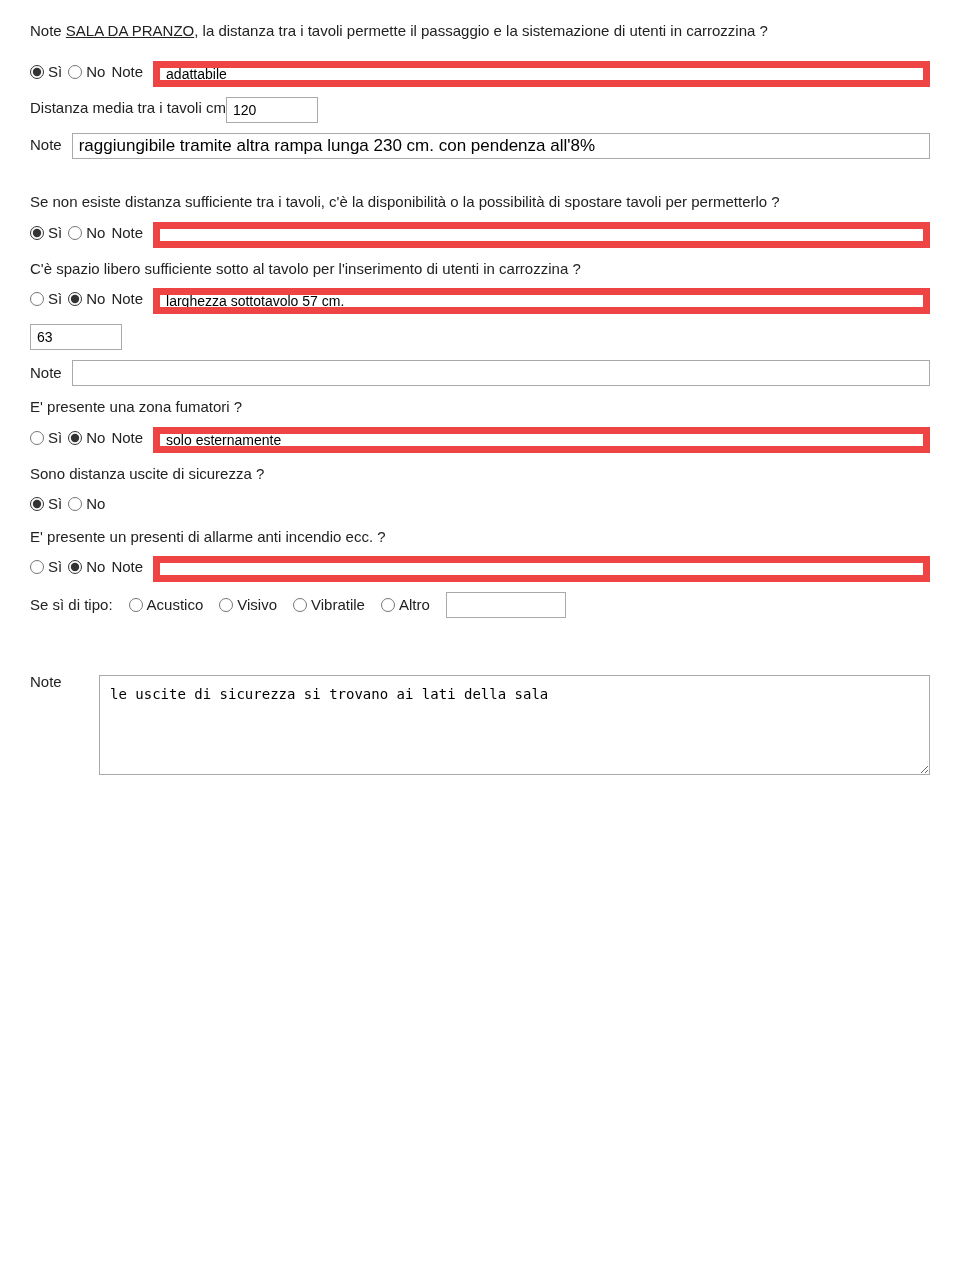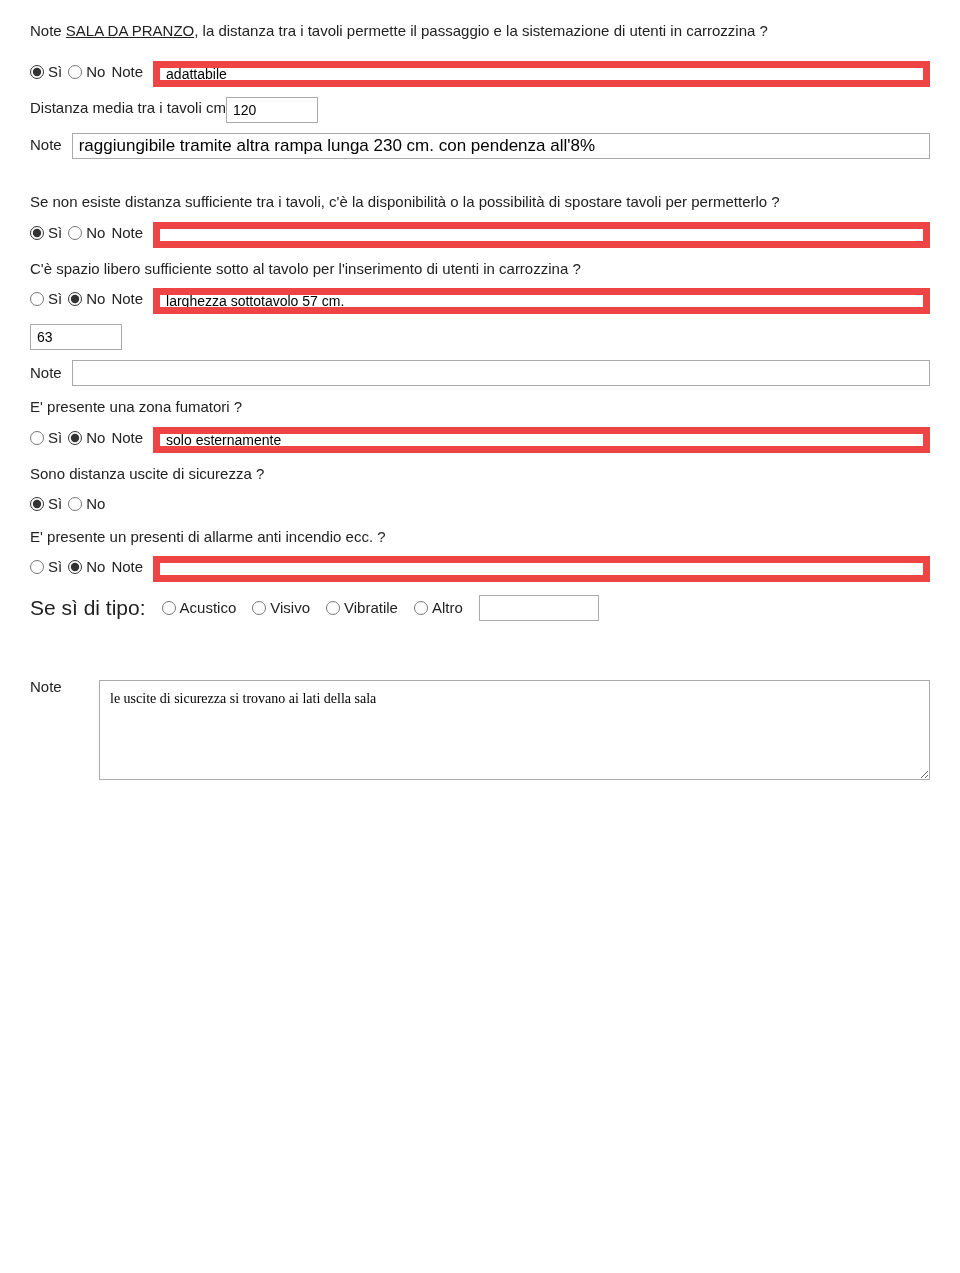--- a/index.html
+++ b/index.html
@@ -80,21 +80,21 @@
       flex: 1;
     }
     .tipo-row {
       display: flex;
       align-items: center;
       flex-wrap: wrap;
       gap: 16px;
       margin-bottom: 10px;
     }
     .tipo-label {
-      font-size: 21px;
+      font-size: 15px;
     }
     .bottom-note-box {
       border: 1px solid #aaa;
       padding: 10px;
       margin-top: 10px;
       min-height: 100px;
       font-size: 14px;
     }
     .bottom-note-row {
       display: flex;
@@ -255,17 +255,17 @@
     <span>Altro</span>
   </label>
   <input type="text" class="text-input-short" style="width: 120px;" value="">
 </div>
 
 <br>
 
 
 <div class="bottom-note-row">
   <span class="note-label" style="min-width:55px; padding-top:6px;">Note</span>
-  <textarea class="bottom-note-box" style="flex: 1 1 0%; min-height: 100px; font-family: Liberation Serif, serif;">le uscite di sicurezza si trovano ai lati della sala</textarea>
+  <textarea class="bottom-note-box" style="flex: 1 1 0%; min-height: 100px;">le uscite di sicurezza si trovano ai lati della sala</textarea>
 </div>
 
 
 
 
 </body></html>

